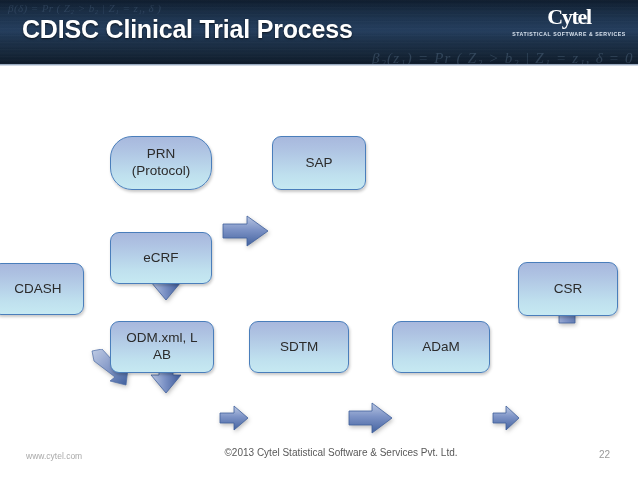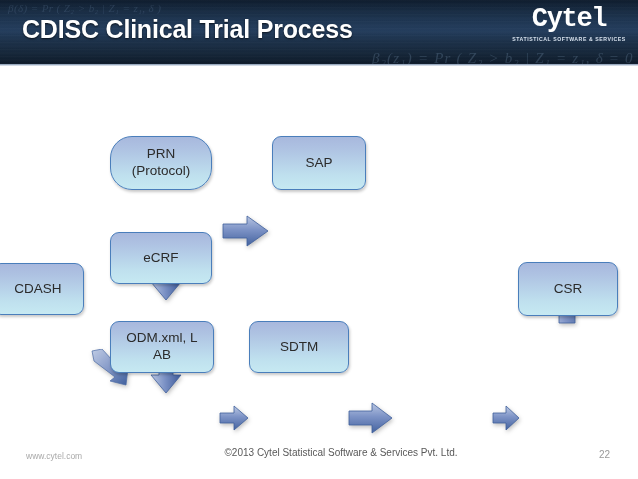--- a/index.html
+++ b/index.html
@@ -89,26 +89,26 @@
 
   
   #logo {
     position: absolute;
     right: 10px;
     top: 6px;
     width: 118px;
     text-align: center;
   }
   #logo-word {
-    font-size: 27px;
+    font-size: 22px;
     font-weight: bold;
     color: #ffffff;
     letter-spacing: -1.3px;
     line-height: 1;
-    font-family: Liberation Mono, monospace;
+    font-family: Liberation Serif, serif;
   }
   #logo-tag {
     margin-top: 3px;
     font-size: 5.2px;
     font-weight: bold;
     color: #d8e2ee;
     letter-spacing: 0.55px;
     white-space: nowrap;
   }
 
@@ -309,20 +309,23 @@
     </div>
 
     <div class="node" style="left:249px; top:255px; width:100px; height:52px;">
       <span class="node-label">SDTM</span>
     </div>
 
     <div class="node" style="left:110px; top:255px; width:104px; height:52px;">
       <span class="node-label">ODM.xml, L<br>AB</span>
     </div>
 
+    <div class="node" style="left:392px; top:255px; width:98px; height:52px;">
+      <span class="node-label">ADaM</span>
+    </div>
 
 
   </div>
 
   <div id="footer">
     <div id="footer-url">www.cytel.com</div>
     <div id="footer-copy">©2013 Cytel Statistical Software &amp; Services Pvt. Ltd.</div>
     <div id="footer-page">22</div>
   </div>
 

